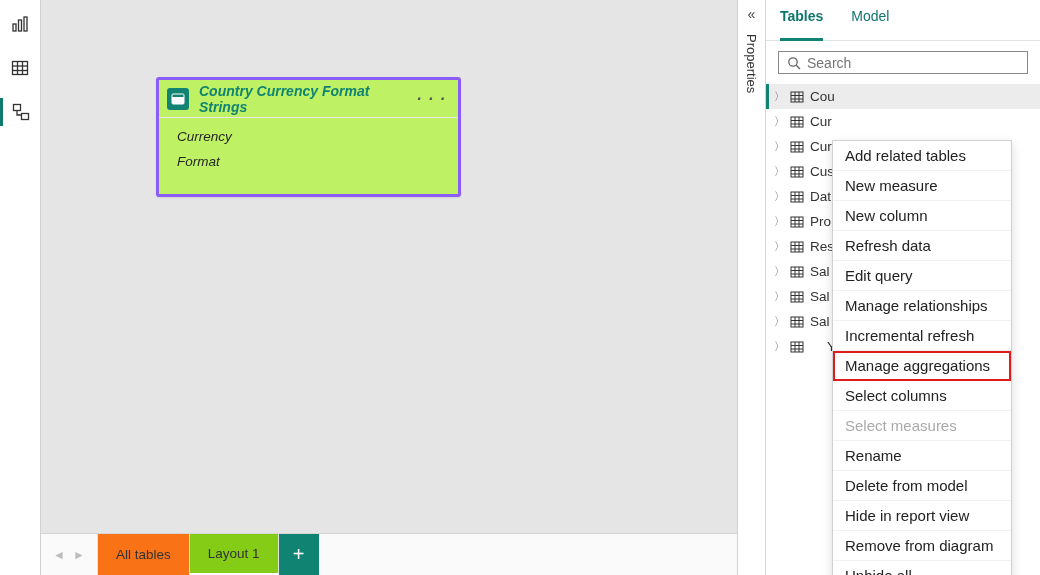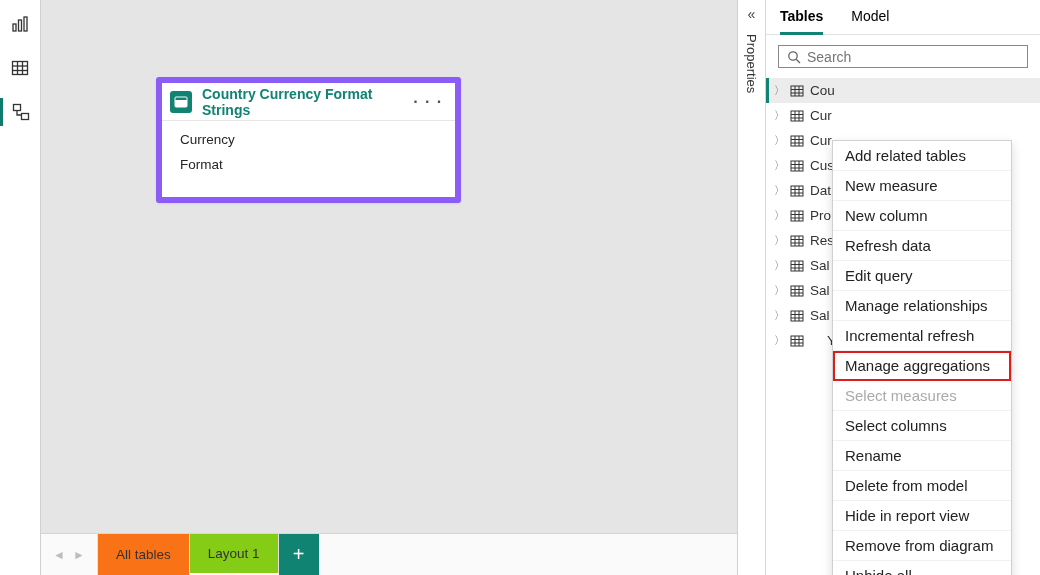--- a/index.html
+++ b/index.html
@@ -12,22 +12,23 @@
   .rail-item { width: 40px; height: 28px; display: flex; align-items: center; justify-content: center; color: #333; cursor: pointer; }
   .rail-item.active { border-left: 3px solid #0f7b6c; }
   .canvas-area {
     flex: 1; background: #e5e5e5; position: relative;
     border-left: 1px solid #d0d0d0; border-right: 1px solid #d0d0d0;
   }
   .canvas-inner { position: absolute; inset: 0; }
   
   .tbl-card {
     position: absolute; left: 115px; top: 77px; width: 305px;
-    background: #ffffff; border: 6px solid #8b5cf6; border-radius: 3px;
+    background: #bef264; border: 3px solid #8b5cf6; border-radius: 3px;
     box-shadow: 0 1px 2px rgba(0,0,0,0.08);
+    font-style: italic;
   }
   .tbl-header {
     display: flex; align-items: center; height: 38px; padding: 0 8px;
     border-bottom: 1px solid #e6e6e6;
   }
   .tbl-icon-box {
     width: 22px; height: 22px; background: #108372; border-radius: 3px;
     display: inline-flex; align-items: center; justify-content: center; margin-right: 10px;
   }
   .tbl-title { flex: 1; color: #108372; font-size: 14px; font-weight: 600; }
@@ -66,21 +67,21 @@
   }
   
   .data-pane { width: 274px; background: #fff; display: flex; flex-direction: column; position: relative; }
   .data-head {
     display: flex; align-items: center; justify-content: space-between;
     padding: 10px 14px 4px 14px;
   }
   .data-title { font-size: 17px; font-weight: 600; color: #222; }
   .data-expand { font-size: 14px; color: #444; cursor: pointer; }
   .data-tabs { display: flex; gap: 28px; padding: 8px 14px 0 14px; border-bottom: 1px solid #e2e2e2; }
-  .data-tab { font-size: 14px; color: #000000; padding-bottom: 8px; cursor: pointer; }
+  .data-tab { font-size: 14px; color: #0f766e; padding-bottom: 14px; cursor: pointer; }
   .data-tab.active { font-weight: 600; border-bottom: 3px solid #108372; margin-bottom: -1px; }
   .search-wrap { padding: 10px 12px 8px 12px; }
   .search-box {
     display: flex; align-items: center; border: 1px solid #888; height: 23px; padding: 0 8px;
   }
   .search-box input {
     border: none; outline: none; flex: 1; font-size: 14px; background: transparent; color: #333;
   }
   .tables-list { flex: 1; overflow: hidden; padding: 2px 0; }
   .tbl-row {
@@ -344,22 +345,22 @@
 
   <div class="ctx-menu" id="ctx-menu">
       <div class="ctx-item">Add related tables</div>
       <div class="ctx-item">New measure</div>
       <div class="ctx-item">New column</div>
       <div class="ctx-item">Refresh data</div>
       <div class="ctx-item">Edit query</div>
       <div class="ctx-item">Manage relationships</div>
       <div class="ctx-item">Incremental refresh</div>
       <div class="ctx-item highlight">Manage aggregations</div>
+      <div class="ctx-item">Select columns</div>
       <div class="ctx-item disabled">Select measures</div>
-      <div class="ctx-item">Select columns</div>
       <div class="ctx-item">Rename</div>
       <div class="ctx-item">Delete from model</div>
       <div class="ctx-item">Hide in report view</div>
       <div class="ctx-item">Remove from diagram</div>
       <div class="ctx-item">Unhide all</div>
       <div class="ctx-item">Collapse all</div>
     </div>
 </div>
 
 </body></html>

